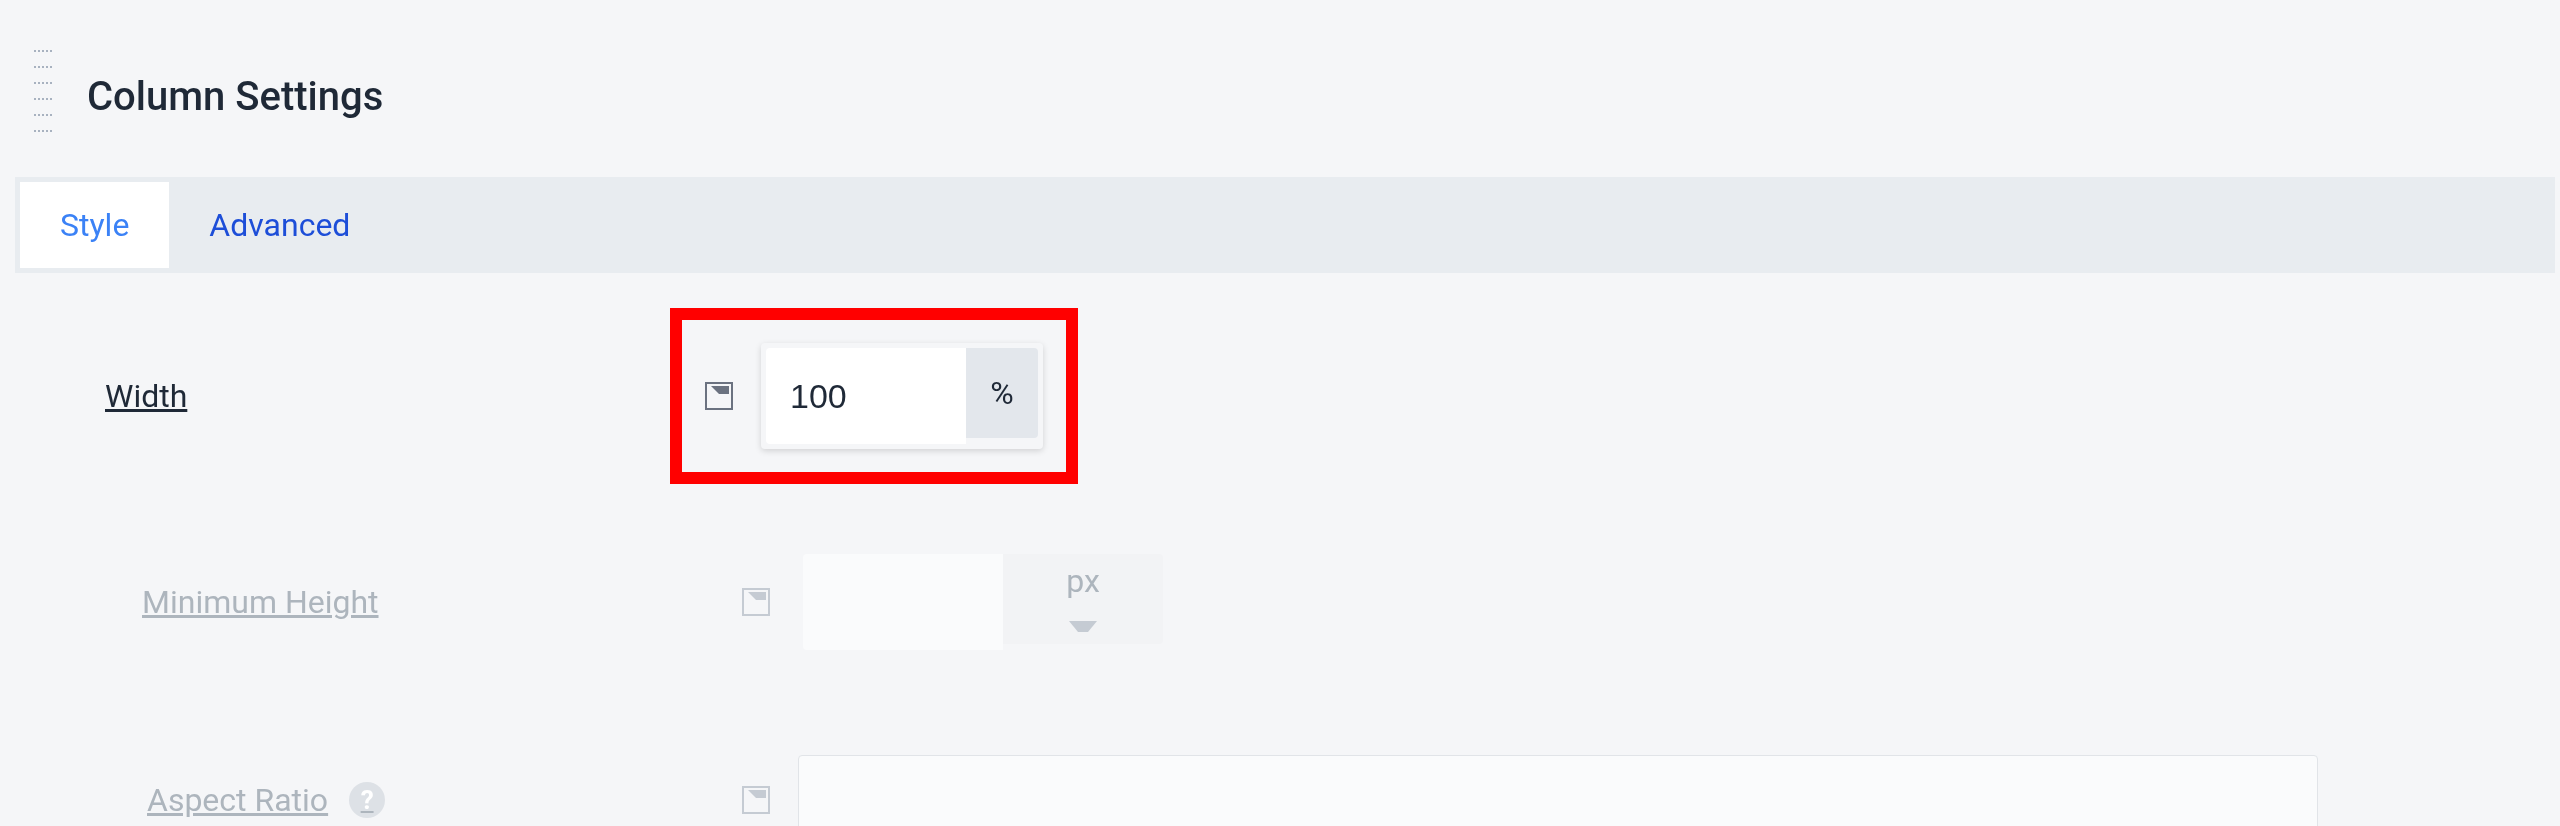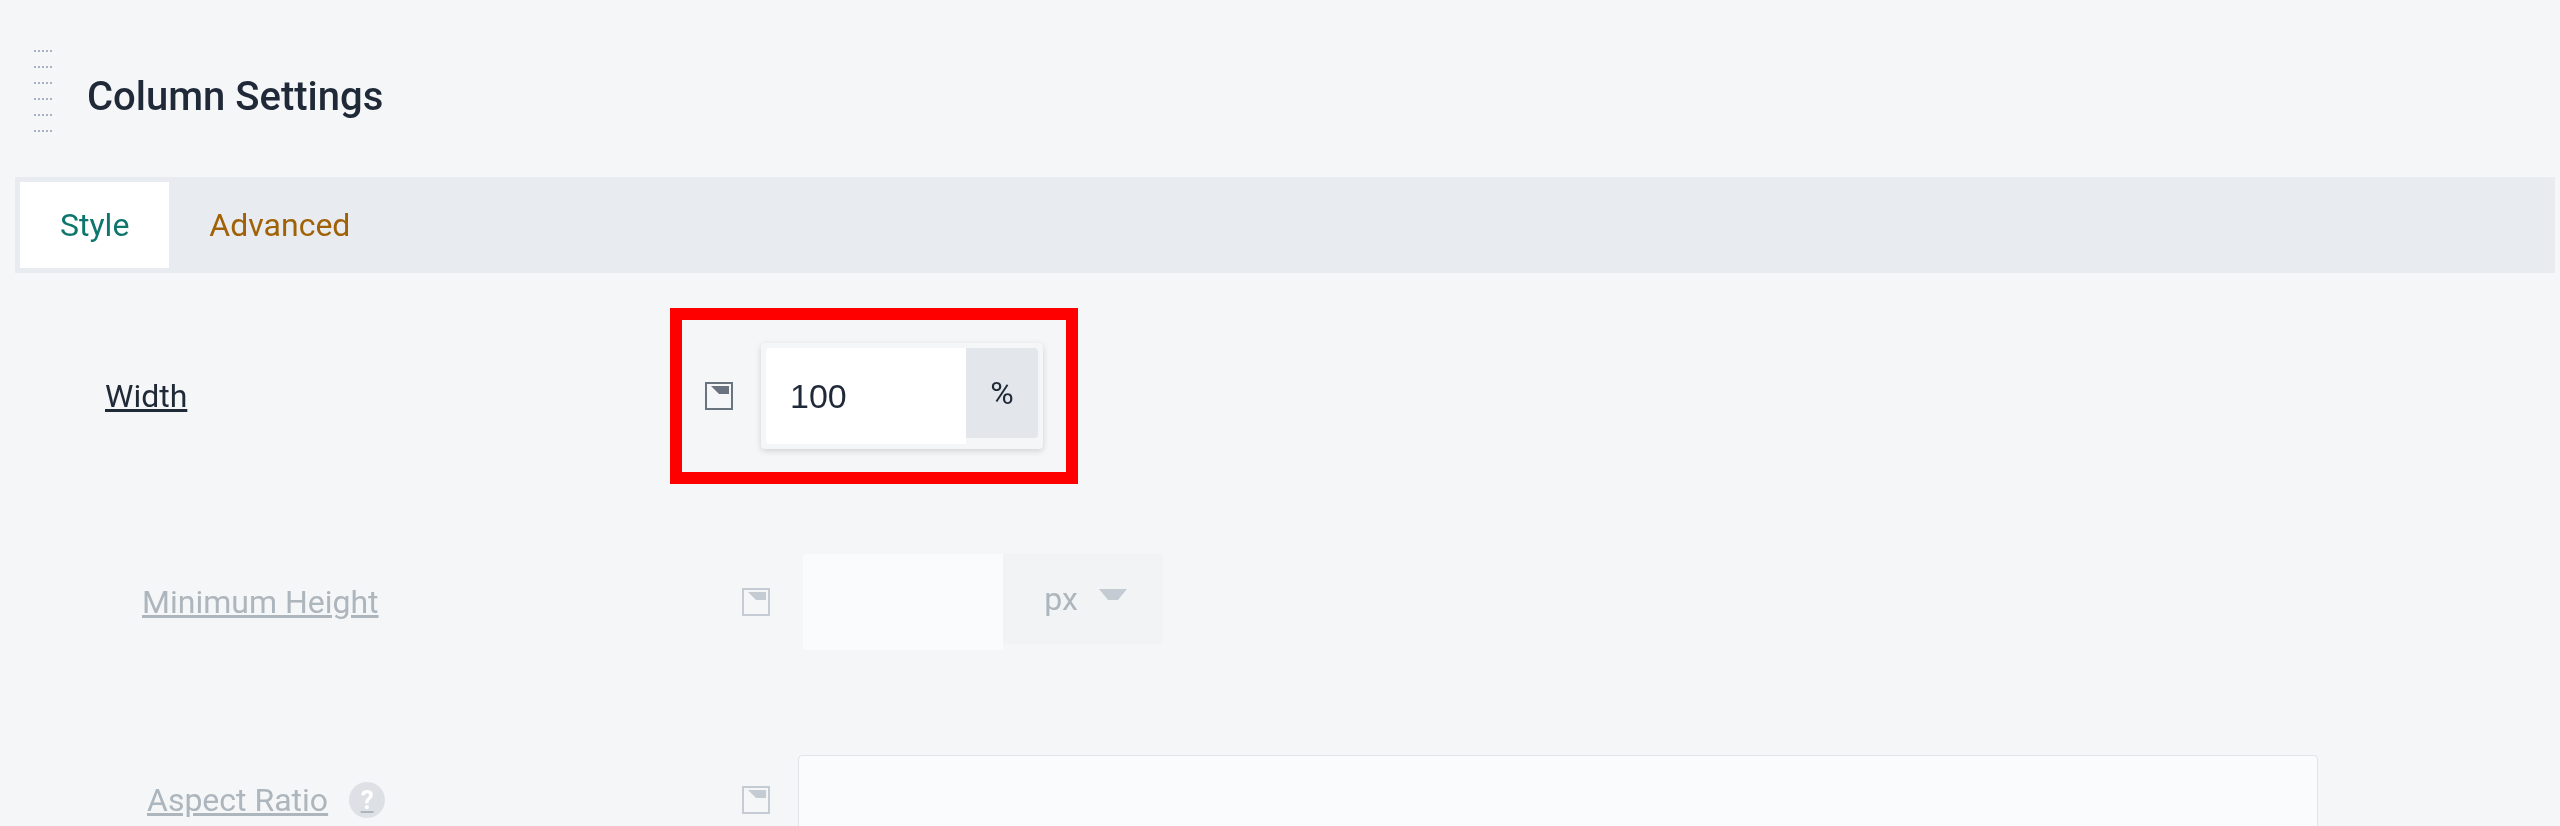--- a/index.html
+++ b/index.html
@@ -48,25 +48,25 @@
     .tabs {
       display: flex;
       background: #e8ecf0;
       width: 100%;
     }
     .tab {
       padding: 24px 40px;
       font-size: 32px;
       font-weight: 400;
       cursor: pointer;
-      color: #a16207;
+      color: #1d4ed8;
     }
     .tab.active {
       background: #ffffff;
-      color: #0f766e;
+      color: #3b82f6;
     }
     .content {
       padding: 60px 80px;
       flex: 1;
       background: #f5f6f8;
     }
     .setting-row {
       display: flex;
       align-items: center;
       margin-bottom: 80px;
@@ -173,20 +173,21 @@
       font-size: 32px;
       color: #4b5563;
       cursor: pointer;
       border-top-right-radius: 4px;
       border-bottom-right-radius: 4px;
     }
     .unit-select.disabled {
       color: #adb5bd;
       background: #f2f3f5;
       cursor: default;
+      flex-direction: column;
     }
     .chevron-down {
       width: 0;
       height: 0;
       border-left: 9px solid transparent;
       border-right: 9px solid transparent;
       border-top: 11px solid #4b5563;
     }
     .chevron-down.disabled {
       border-top-color: #c5cbd3;

